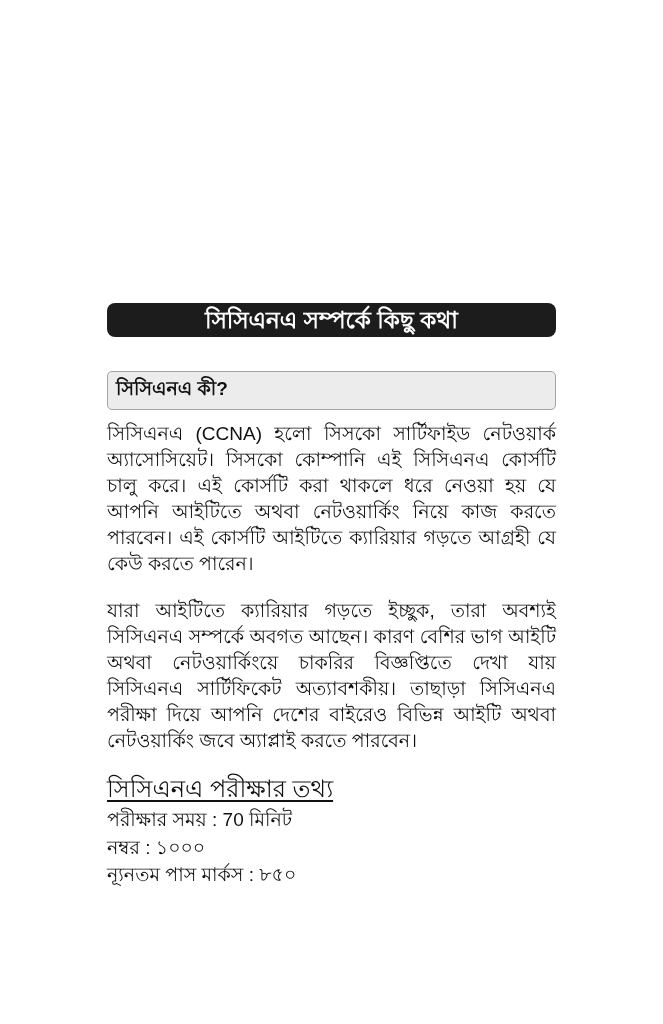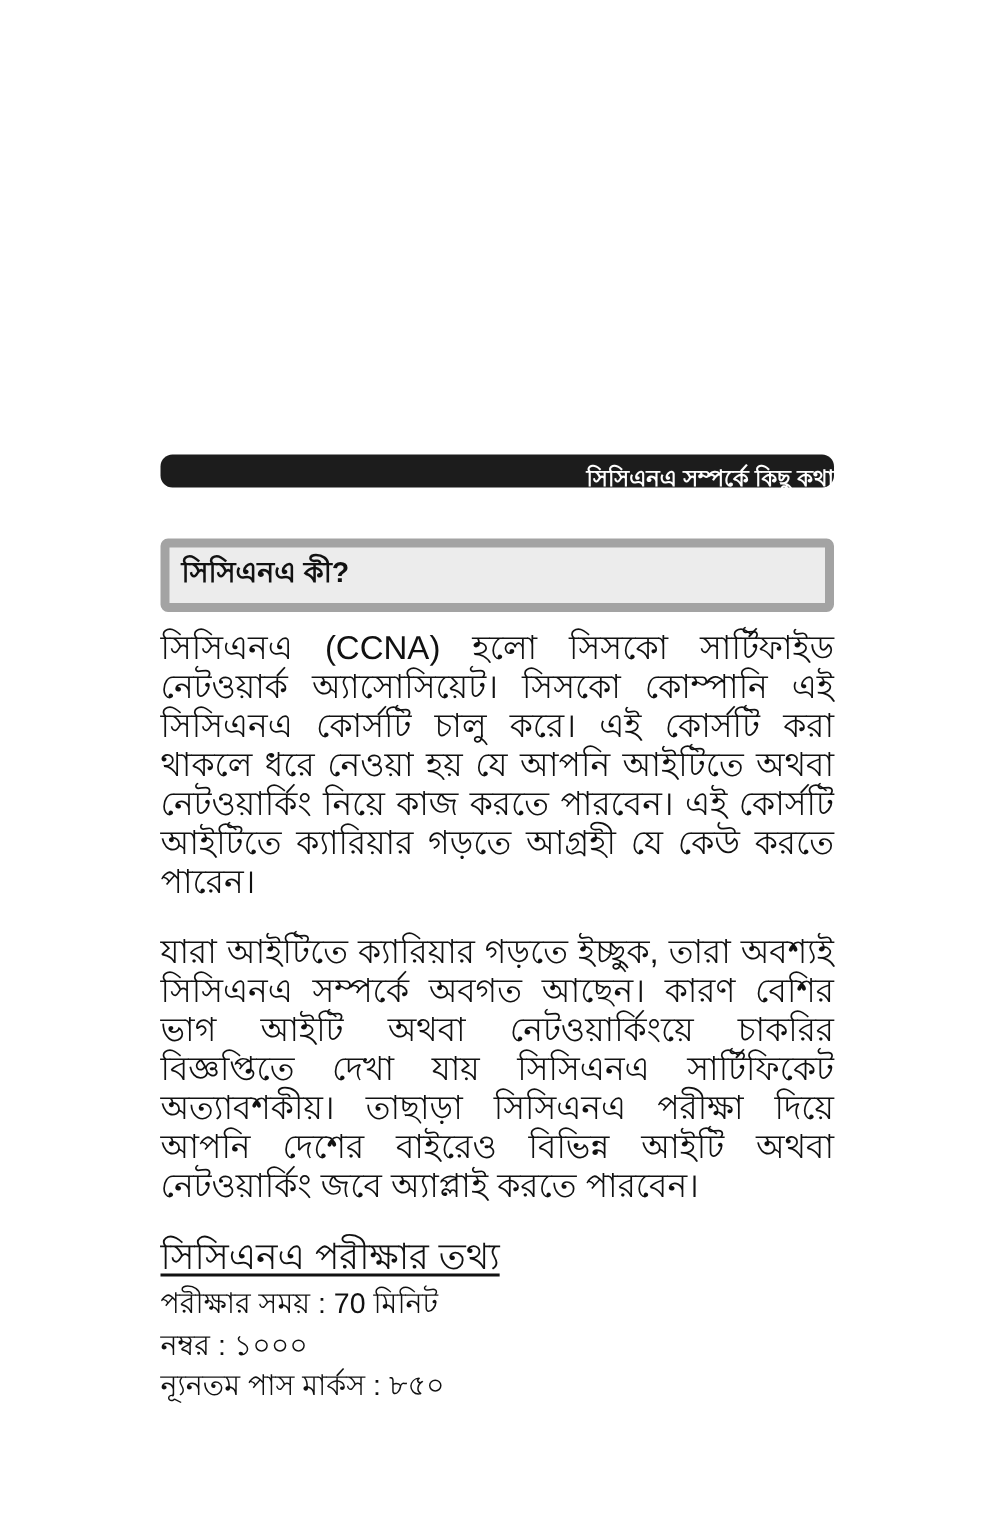--- a/index.html
+++ b/index.html
@@ -21,39 +21,39 @@
   }
   .content {
     width: 449px;
     margin: 0 auto;
     padding-top: 303px;
   }
   .title-bar {
     background: #1c1c1c;
     color: #ffffff;
     border-radius: 8px;
-    height: 22px;
+    height: 34px;
     line-height: 34px;
-    text-align: right;
-    font-size: 15px;
+    text-align: center;
+    font-size: 23px;
     font-weight: bold;
     margin-bottom: 34px;
   }
   .section-heading {
     background: #ececec;
-    border: 6px solid #a3a3a3;
+    border: 1px solid #a3a3a3;
     border-radius: 5px;
     font-size: 19px;
     font-weight: bold;
     padding: 2px 8px 3px 8px;
     box-sizing: border-box;
     margin-bottom: 11px;
   }
   .body-text {
-    font-size: 22px;
+    font-size: 19px;
     line-height: 26px;
     text-align: justify;
     margin: 0 0 21px 0;
   }
   .exam-info {
     margin-top: 17px;
   }
   .exam-info-heading {
     font-size: 24px;
     line-height: 27px;

